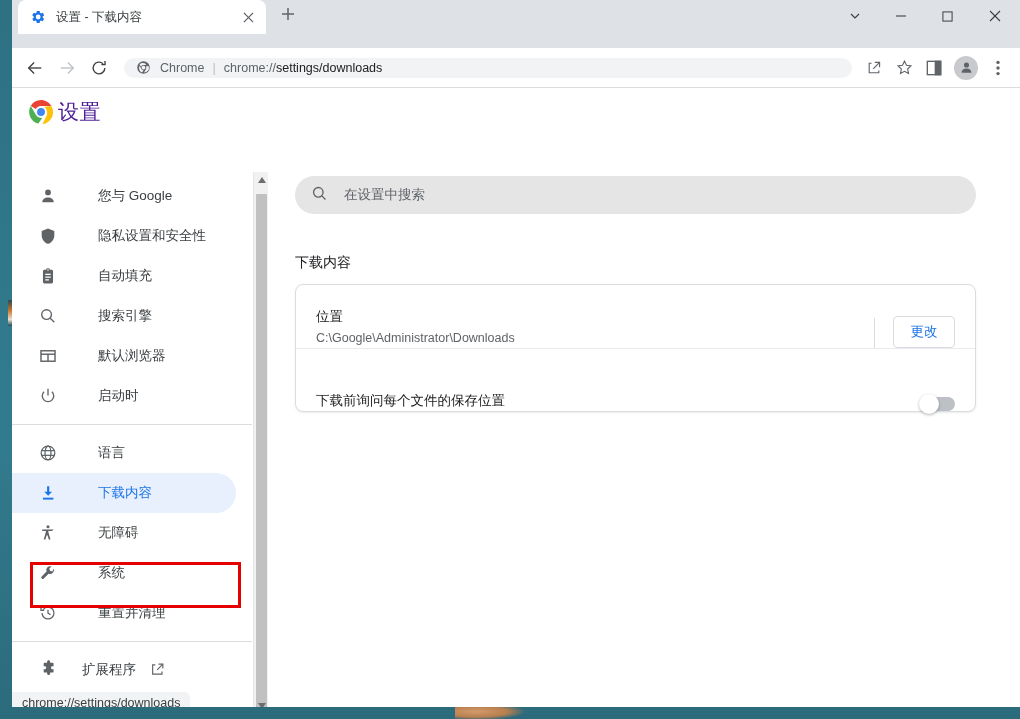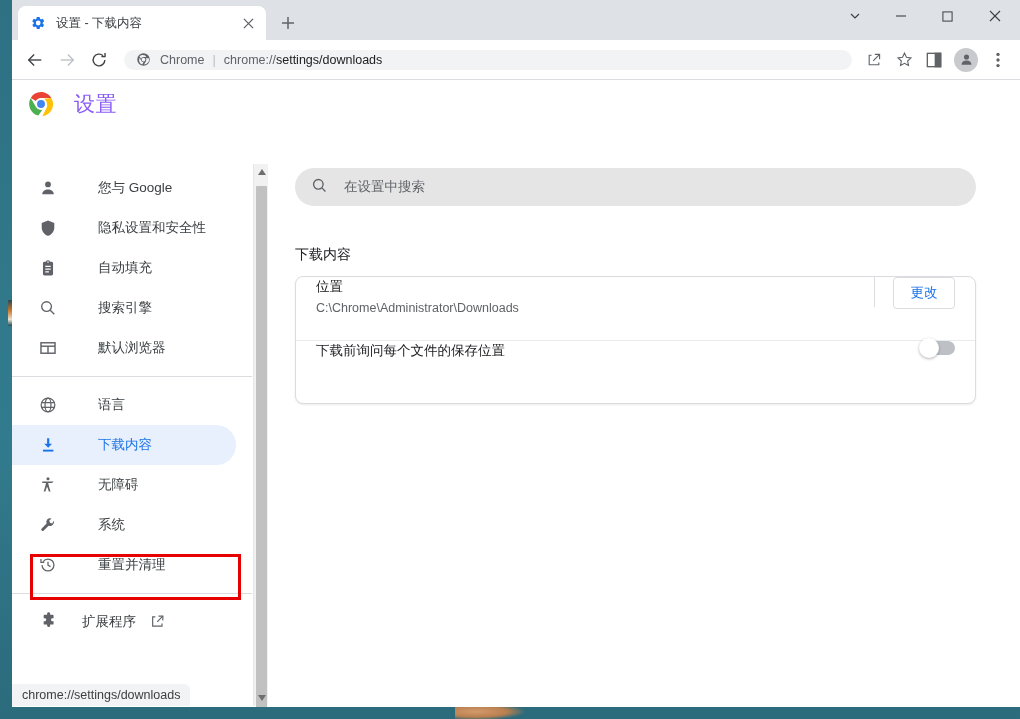--- a/index.html
+++ b/index.html
@@ -26,22 +26,22 @@
 
   
   #window {
     position: absolute; left: 12px; top: 0; width: 1008px; height: 707px;
     background: #ffffff;
     overflow: hidden;
   }
 
   
   #tabstrip {
-    position: relative; height: 40px; background: #dee1e6;
-    display: flex; align-items: flex-end;
+    position: relative; height: 48px; background: #dee1e6;
+    display: flex; 
   }
   #tab {
     position: relative; margin-left: 6px; width: 248px; height: 34px;
     background: #fff; border-radius: 8px 8px 0 0;
     display: flex; align-items: center; padding: 0 8px 0 12px;
   }
   .tab-favicon { width: 16px; height: 16px; flex: 0 0 16px; position: relative; }
   .gear-glyph { display:block; width:16px; height:16px; }
   #tab-title {
     flex: 1 1 auto; margin-left: 10px; font-size: 12.5px; color: #3c4043;
@@ -98,21 +98,21 @@
   }
 
   
   #page { position: relative; height: 626px; background: #fff; }
 
   #settings-header {
     height: 48px; display: flex; align-items: center; padding-left: 16px;
   }
   #chrome-logo { width: 26px; height: 26px; flex: 0 0 26px; }
   #settings-title {
-    margin-left: 20px; font-size: 21px; color: #8b5cf6; letter-spacing: .5px;
+    margin-left: 4px; font-size: 21px; color: #4c1d95; letter-spacing: .5px;
   }
   #search-wrap {
     position: absolute; left: 283px; top: 88px; width: 681px; height: 38px;
   }
   #search-box {
     width: 100%; height: 100%; background: #e5e5e5; border-radius: 19px;
     display: flex; align-items: center; padding-left: 16px; gap: 16px;
   }
   #search-placeholder { font-size: 13.5px; color: #5f6368; }
 
@@ -171,21 +171,21 @@
   #content { position: absolute; left: 258px; top: 48px; right: 0; bottom: 0; }
   #section-title {
     position: absolute; left: 25px; top: 118px; font-size: 14px; color: #202124;
   }
   #card {
     position: absolute; left: 25px; top: 148px; width: 681px;
     background: #fff; border: 1px solid #dadce0; border-radius: 8px;
     box-shadow: 0 1px 2px rgba(60,64,67,.10);
   }
   .card-row {
-    display: flex; align-items: flex-start; padding: 0 20px; min-height: 63px;
+    display: flex; align-items: flex-end; padding: 0 20px; min-height: 63px;
   }
   .card-row + .card-row { border-top: 1px solid #e8eaed; }
   .row-text { flex: 1 1 auto; min-width: 0; }
   .row-title { font-size: 13.5px; color: #202124; line-height: 20px; }
   .row-sub { font-size: 12.5px; color: #5f6368; line-height: 19px; margin-top: 2px; }
   #change-divider { width: 1px; height: 30px; background: #dadce0; margin-right: 18px; }
   #change-btn {
     min-width: 62px; height: 32px; padding: 0 16px;
     border: 1px solid #dadce0; border-radius: 4px; background: #fff;
     color: #1a73e8; font-size: 13.5px;
@@ -406,20 +406,29 @@
           <span class="ni-icon">
             <svg width="18" height="18" viewBox="0 0 20 20" fill="none" stroke="#5f6368" stroke-width="1.6">
               <rect x="2.2" y="4.2" width="15.6" height="11.6"></rect>
               <line x1="2.2" y1="8" x2="17.8" y2="8"></line>
                 <line x1="10" y1="8" x2="10" y2="15.8"></line>
             </svg>
           </span>
           <span class="ni-label">默认浏览器</span>
         </div>
 
+        <div class="nav-item">
+          <span class="ni-icon">
+            <svg width="18" height="18" viewBox="0 0 20 20" fill="none" stroke="#5f6368" stroke-width="1.5">
+              <path d="M5.6 5.2a6.4 6.4 0 108.8 0"></path>
+                <line x1="10" y1="2" x2="10" y2="9.4"></line>
+            </svg>
+          </span>
+          <span class="ni-label">启动时</span>
+        </div>
 
         <div class="nav-divider"></div>
 
         <div class="nav-item">
           <span class="ni-icon">
             <svg width="18" height="18" viewBox="0 0 20 20" fill="none" stroke="#5f6368" stroke-width="1.4">
               <circle cx="10" cy="10" r="7.6"></circle>
                 <ellipse cx="10" cy="10" rx="3.3" ry="7.6"></ellipse>
               <line x1="2.6" y1="7.4" x2="17.4" y2="7.4"></line>
                 <line x1="2.6" y1="12.6" x2="17.4" y2="12.6"></line>
@@ -505,21 +514,21 @@
     </div>
 
     <div id="content">
       <div id="section-title">下载内容</div>
 
       <div id="card">
 
         <div class="card-row">
           <div class="row-text">
             <div class="row-title">位置</div>
-            <div class="row-sub">C:\Chrome\Administrator\Downloads</div>
+            <div class="row-sub">C:\Google\Administrator\Downloads</div>
           </div>
           <div id="change-divider"></div>
           <button id="change-btn">更改</button>
         </div>
 
         <div class="card-row">
           <div class="row-text">
             <div class="row-title">下载前询问每个文件的保存位置</div>
           </div>
           <div id="toggle">

